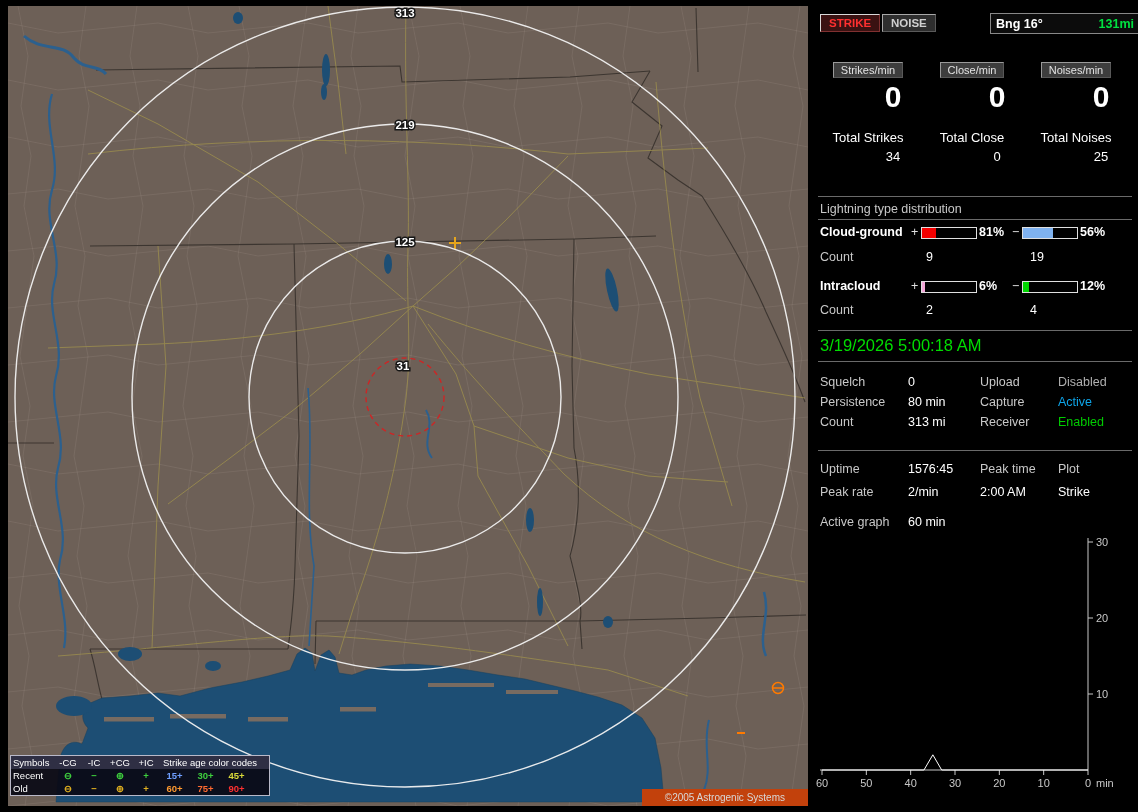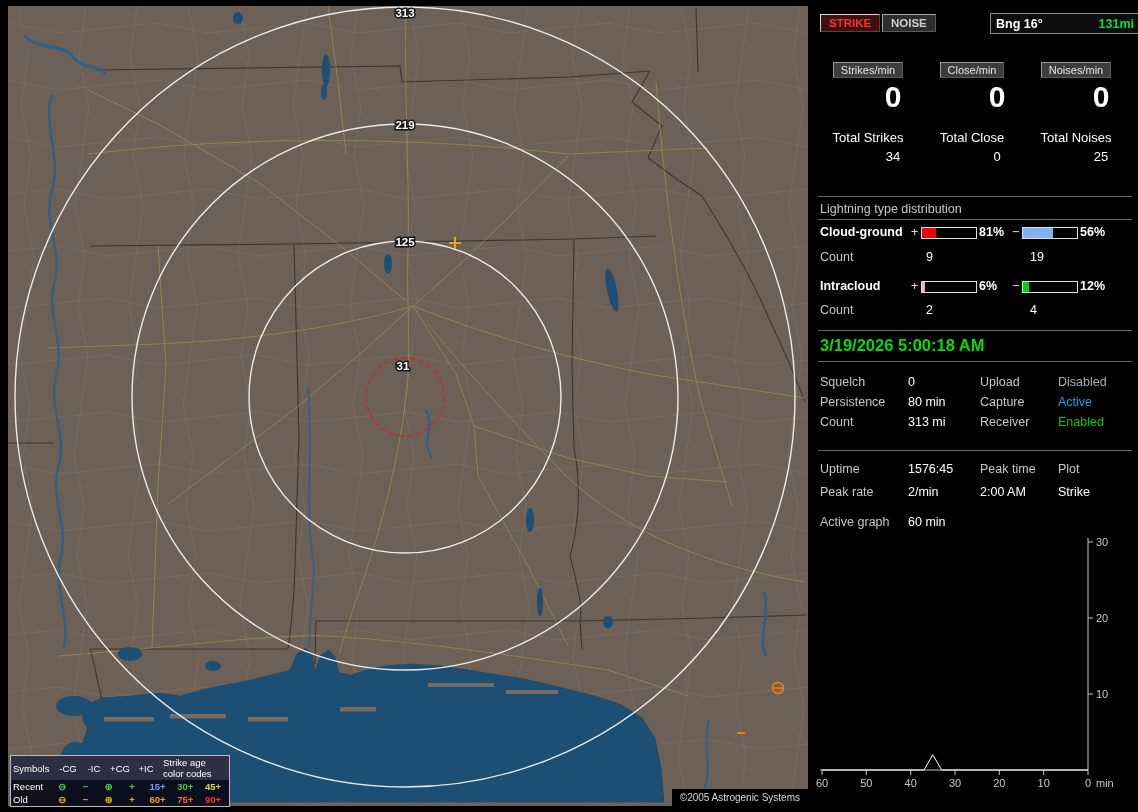--- a/index.html
+++ b/index.html
@@ -4,25 +4,25 @@
 <style>
   html,body{margin:0;padding:0;background:#000;}
   body{width:1138px;height:812px;position:relative;overflow:hidden;
        font-family:"Liberation Sans",sans-serif;color:#fff;}
 
   
   .map{position:absolute;left:8px;top:6px;width:800px;height:800px;background:#6d6057;}
   .map svg{position:absolute;left:0;top:0;display:block;}
   .ringlab{fill:#fff;font-weight:bold;font-size:11.5px;stroke:#151515;stroke-width:3px;
            paint-order:stroke;text-anchor:middle;font-family:"Liberation Sans",sans-serif;}
-  .copyright{position:absolute;right:0;bottom:0;background:#000000;color:#d8d8d8;
-             font-size:10px;padding:3px 8px;}
+  .copyright{position:absolute;right:0;bottom:0;background:#c2410c;color:#d8d8d8;
+             font-size:10px;padding:3px 23px;}
 
   
-  .legend{position:absolute;left:2px;top:749px;width:220px;background:rgba(10,10,22,.93);
+  .legend{position:absolute;left:2px;top:749px;width:260px;background:rgba(10,10,22,.93);
           border:1px solid #b9b9c9;font-size:9.5px;color:#fff;box-sizing:border-box;}
   .lg-head{display:flex;background:#2f2f44;padding:1px 2px;align-items:center;}
   .lg-row{display:flex;padding:1px 2px;align-items:center;}
   .lg-c0{width:42px;}
   .lg-c{width:26px;text-align:center;}
   .lg-age{flex:1;padding-left:4px;}
   .lg-a{width:31px;text-align:center;font-weight:bold;}
   .sym{font-weight:bold;}
 
   
@@ -39,21 +39,21 @@
         border-color:#9a9a9a #585858 #585858 #9a9a9a;color:#e2e2e2;}
   .bigzero{font-size:30px;font-weight:bold;line-height:30px;}
   .lab{position:absolute;color:#c8c8c8;}
   .val{position:absolute;color:#fff;}
   .bold{font-weight:bold;}
   .hr{position:absolute;left:2px;width:314px;border-top:1px solid #6a6a6a;height:0;}
   .bar{position:absolute;width:54px;height:10px;background:#000;border:1px solid #e0e0e0;}
   .bar i{display:block;height:100%;width:0;}
   .sign{position:absolute;color:#e0e0e0;}
   .pct{position:absolute;color:#fff;font-weight:bold;}
-  .timestamp{position:absolute;left:4px;font-size:16.5px;font-weight:bold;color:#00dd00;}
+  .timestamp{position:absolute;left:4px;font-size:16.5px;font-weight:normal;color:#00dd00;}
   .chart{position:absolute;left:0;top:534px;width:322px;height:272px;}
   .tick{fill:#c8c8c8;font-size:11px;font-family:"Liberation Sans",sans-serif;}
   .mid{text-anchor:middle;}
 </style>
 </head>
 <body>
 
 <div class="map">
   <svg id="map-svg" width="800" height="800" viewBox="0 0 800 800">
     <rect x="0" y="0" width="800" height="800" fill="#6d6057"></rect>

